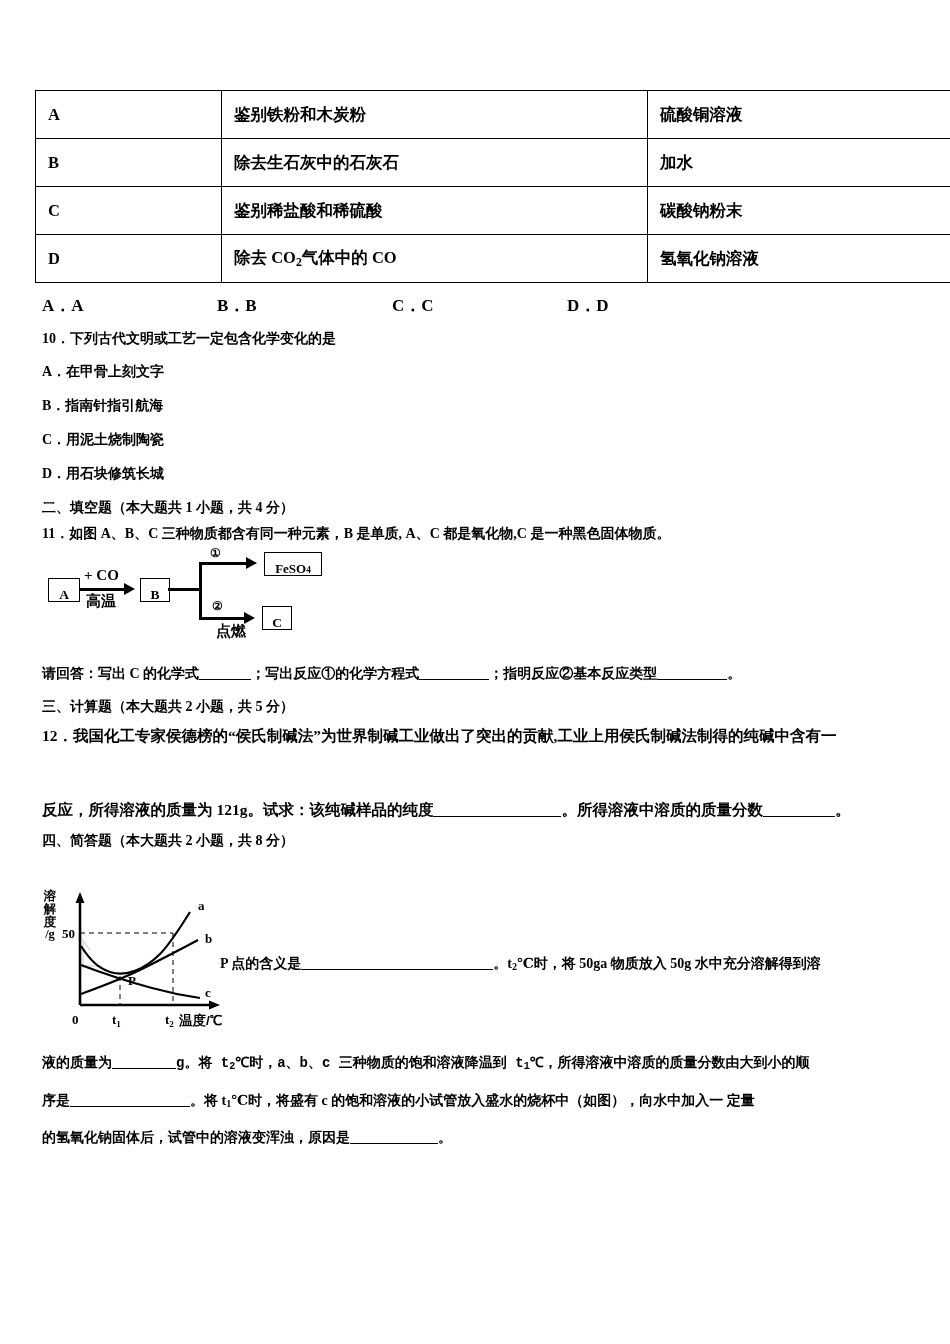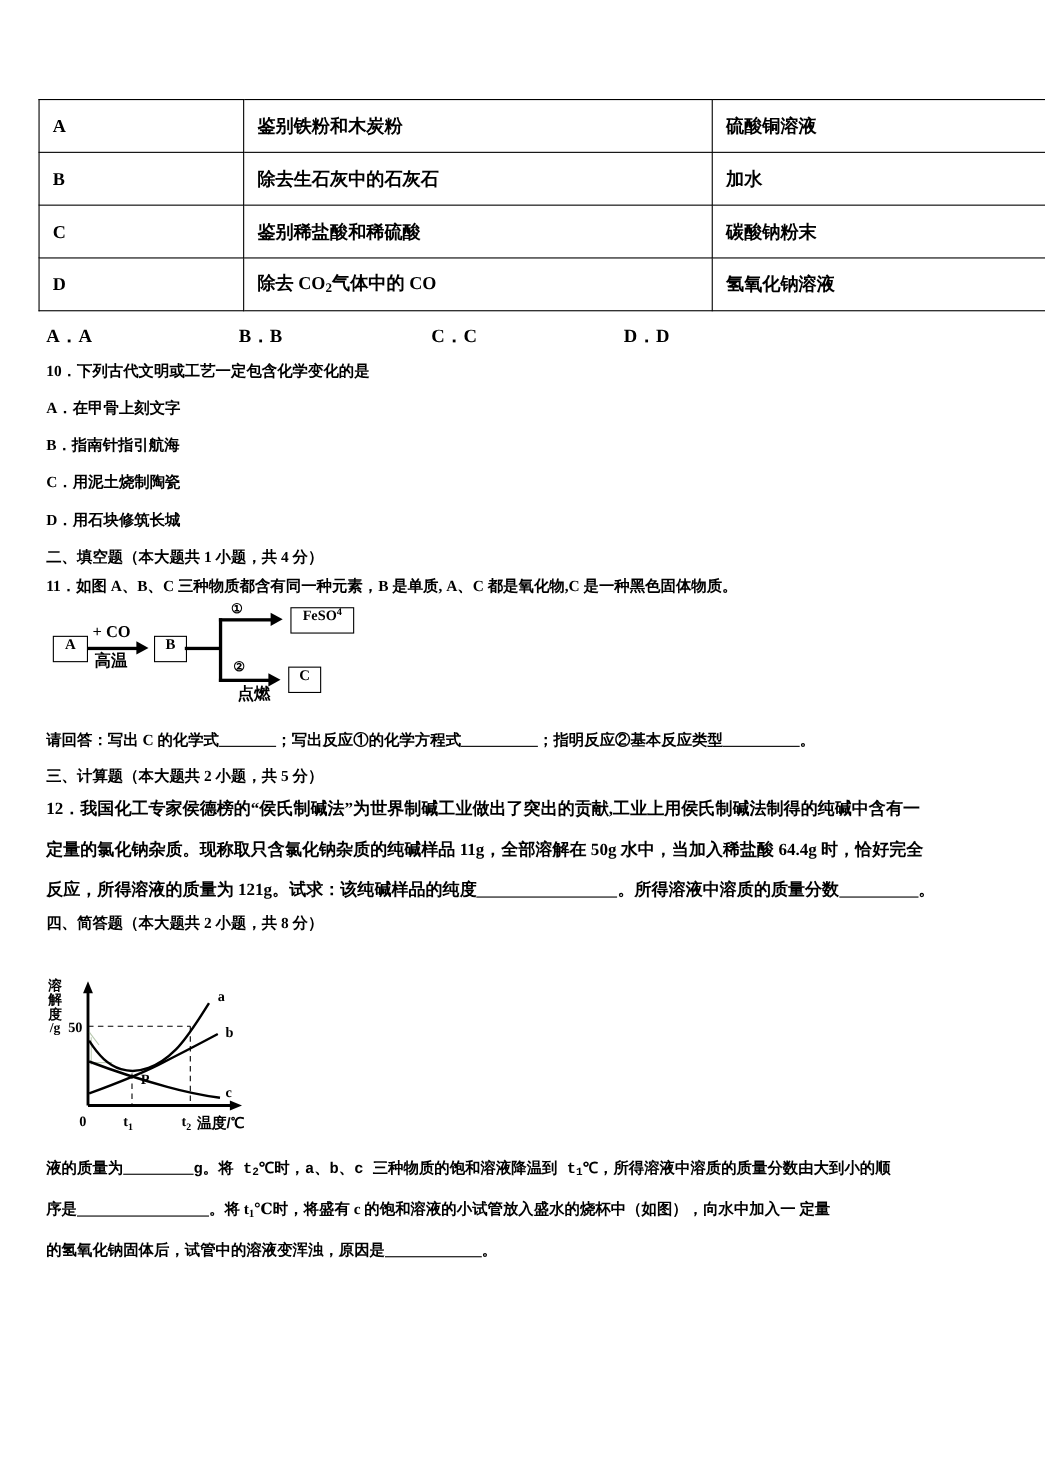--- a/index.html
+++ b/index.html
@@ -83,21 +83,21 @@
   }
   .fbox {
     position: absolute;
     border: 1.6px solid #000;
     background: #fff;
     font-weight: bold;
     text-align: center;
     font-size: 13.5px;
     line-height: 1;
     display: flex;
-    align-items: flex-start;
+    align-items: flex-end;
     justify-content: center;
     font-family: "Liberation Serif", serif;
   }
   .fline {
     position: absolute;
     background: #000;
   }
   .farrow {
     position: absolute;
     width: 0; height: 0;
@@ -209,21 +209,20 @@
     <div class="farrow" style="left:204px; top:64px;"></div>
     <div class="circnum" style="left:172px; top:52px;">②</div>
     <div class="flabel" style="left:176px; top:76px;">点燃</div>
     <div class="fbox" style="left:222px; top:58px; width:28px; height:22px;">C</div>
   </div>
 
   <div class="t" style="left:42px; top:665px;"><span>请回答：写出 C 的化学式</span><span class="u" style="width:52px;"></span><span>；写出反应①的化学方程式</span><span class="u" style="width:70px;"></span><span>；指明反应②基本反应类型</span><span class="u" style="width:70px;"></span><span>。</span></div>
 
   <div class="t" style="left:42px; top:698px;">三、计算题（本大题共 2 小题，共 5 分）</div>
   <div class="t" style="left:42px; top:726px; font-size:15.5px;">12．我国化工专家侯德榜的“侯氏制碱法”为世界制碱工业做出了突出的贡献,工业上用侯氏制碱法制得的纯碱中含有一</div>
-  <div class="t" style="left:42px; top:763px; font-size:15.5px;">定量的氯化钠杂质。现称取只含氯化钠杂质的纯碱样品 11g，全部溶解在 50g 水中，当加入稀盐酸 64.4g 时，恰好完全</div>
   <div class="t" style="left:42px; top:800px; font-size:15.5px;"><span>反应，所得溶液的质量为 121g。试求：该纯碱样品的纯度</span><span class="u" style="width:128px;"></span><span>。所得溶液中溶质的质量分数</span><span class="u" style="width:72px;"></span><span>。</span></div>
 
   <div class="t" style="left:42px; top:832px;">四、简答题（本大题共 2 小题，共 8 分）</div>
 
   <div class="chart">
     <div class="yaxis-title">
       <span>溶</span><br>
       <span>解</span><br>
       <span>度</span><br>
       <span>/g</span>
@@ -257,20 +256,21 @@
 
       <text x="22" y="50" font-family="Liberation Serif, serif" font-size="13" font-weight="bold">50</text>
 
       <text x="32" y="136" font-family="Liberation Serif, serif" font-size="13" font-weight="bold">0</text>
       <text x="72" y="136" font-family="Liberation Serif, serif" font-size="13" font-weight="bold">t<tspan font-size="9" dy="3">1</tspan></text>
       <text x="125" y="136" font-family="Liberation Serif, serif" font-size="13" font-weight="bold">t<tspan font-size="9" dy="3">2</tspan></text>
       <text x="139" y="137" font-family="Liberation Sans, sans-serif" font-size="13.5" font-weight="bold">温度/℃</text>
     </svg>
   </div>
 
+  <div class="t" style="left:220px; top:955px;"><span>P 点的含义是</span><span class="u" style="width:192px;"></span><span>。t</span><sub>2</sub><span>℃时，将 50ga 物质放入 50g 水中充分溶解得到溶</span></div>
 
   <div class="t" style="left:42px; top:1055px;font-family:Liberation Mono, monospace;"><span>液的质量为</span><span class="u" style="width:64px;"></span><span>g。将 t</span><sub>2</sub><span>℃时，a、b、c 三种物质的饱和溶液降温到 t</span><sub>1</sub><span>℃，所得溶液中溶质的质量分数由大到小的顺</span></div>
 
   <div class="t" style="left:42px; top:1092px;"><span>序是</span><span class="u" style="width:120px;"></span><span>。将 t</span><sub>1</sub><span>℃时，将盛有 c 的饱和溶液的小试管放入盛水的烧杯中（如图），向水中加入一 定量</span></div>
 
   <div class="t" style="left:42px; top:1129px;"><span>的氢氧化钠固体后，试管中的溶液变浑浊，原因是</span><span class="u" style="width:88px;"></span><span>。</span></div>
 
 </div>
 
 </body></html>

